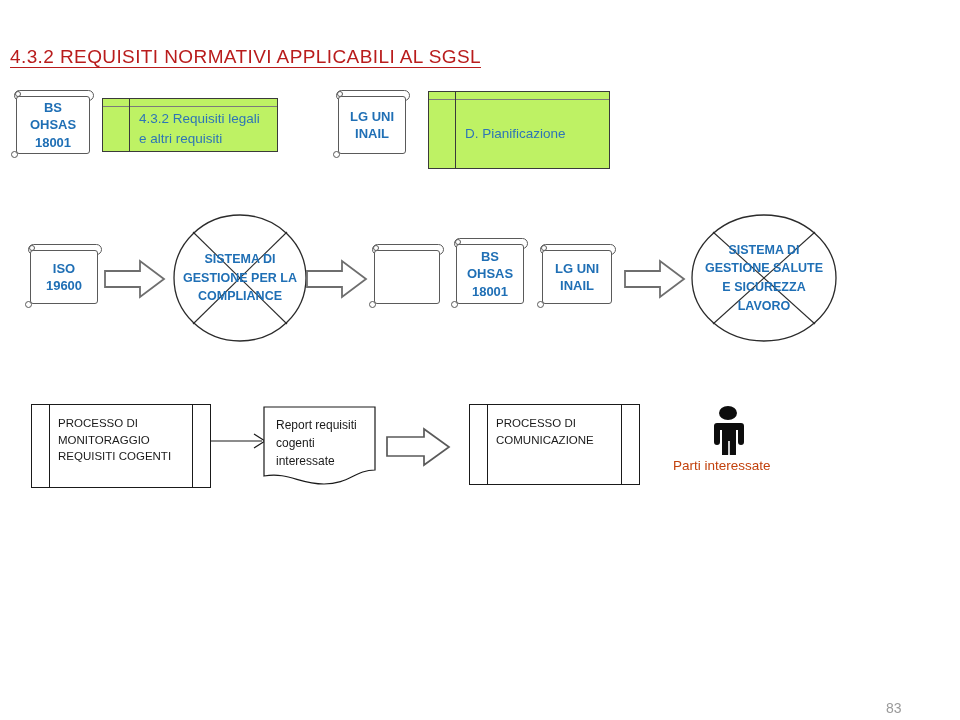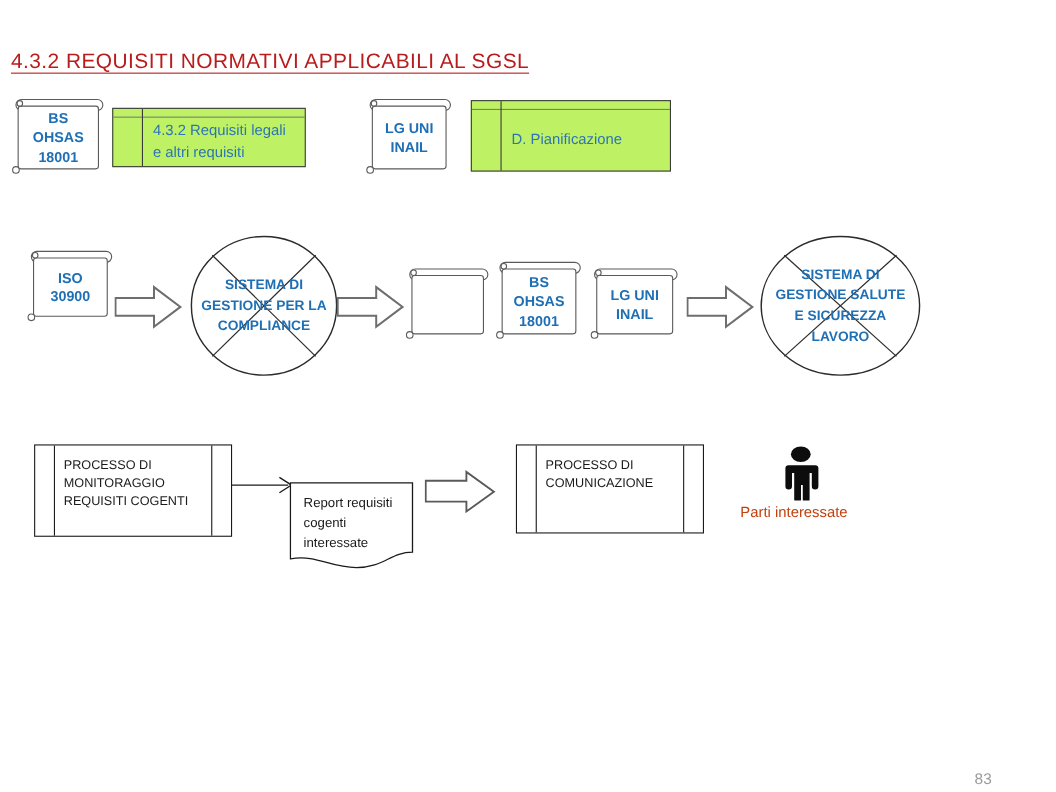--- a/index.html
+++ b/index.html
@@ -102,21 +102,21 @@
     box-sizing:border-box;
   }
   .procbox .lbar{position:absolute;left:17px;top:0;bottom:0;width:0;border-left:1.3px solid #1a1a1a;}
   .procbox .rbar{position:absolute;right:17px;top:0;bottom:0;width:0;border-right:1.3px solid #1a1a1a;}
   .procbox .ptxt{
     position:absolute;left:26px;right:26px;top:10px;
     color:#1a1a1a;font-size:11.5px;line-height:1.45;
   }
 
   
-  .wavedoc{position:absolute;margin-top:32px;}
+  .wavedoc{position:absolute;}
   .wavedoc svg{position:absolute;left:0;top:0;}
   .wavedoc .wtxt{
     position:absolute;left:13px;right:8px;top:10px;
     color:#1a1a1a;font-size:12px;line-height:1.5;z-index:2;
   }
 
   
   .thinarrow{position:absolute;}
 
   
@@ -161,34 +161,34 @@
     <div class="roll-top"></div>
     <div class="body"></div>
     <div class="dot-tl"></div>
     <div class="dot-bl"></div>
     <div class="txt">
       <span>LG UNI</span>
       <span>INAIL</span>
     </div>
   </div>
 
-  <div class="docbox" style="left:428px;top:91px;width:182px;height:65px;">
+  <div class="docbox" style="left:428px;top:91px;width:182px;height:78px;">
     <div class="topline"></div>
     <div class="vline"></div>
     <div class="dtxt">D. Pianificazione</div>
   </div>
 
-  <div class="scroll" style="left:22px;top:226px;width:82px;height:70px;">
+  <div class="scroll" style="left:22px;top:242px;width:82px;height:70px;">
     <div class="roll-top"></div>
     <div class="body"></div>
     <div class="dot-tl"></div>
     <div class="dot-bl"></div>
     <div class="txt">
       <span>ISO</span>
-      <span>30900</span>
+      <span>19600</span>
     </div>
   </div>
 
   <div class="blockarrow" style="left:104px;top:258px;width:62px;height:42px;">
     <svg width="62" height="42" viewBox="0 0 62 42">
       <polygon points="1,13 36,13 36,3 60,21 36,39 36,29 1,29" fill="#ffffff" stroke="#6e6e6e" stroke-width="1.8" stroke-linejoin="miter"></polygon>
     </svg>
   </div>
 
   <div class="ellipse" style="left:172px;top:213px;width:136px;height:130px;">

